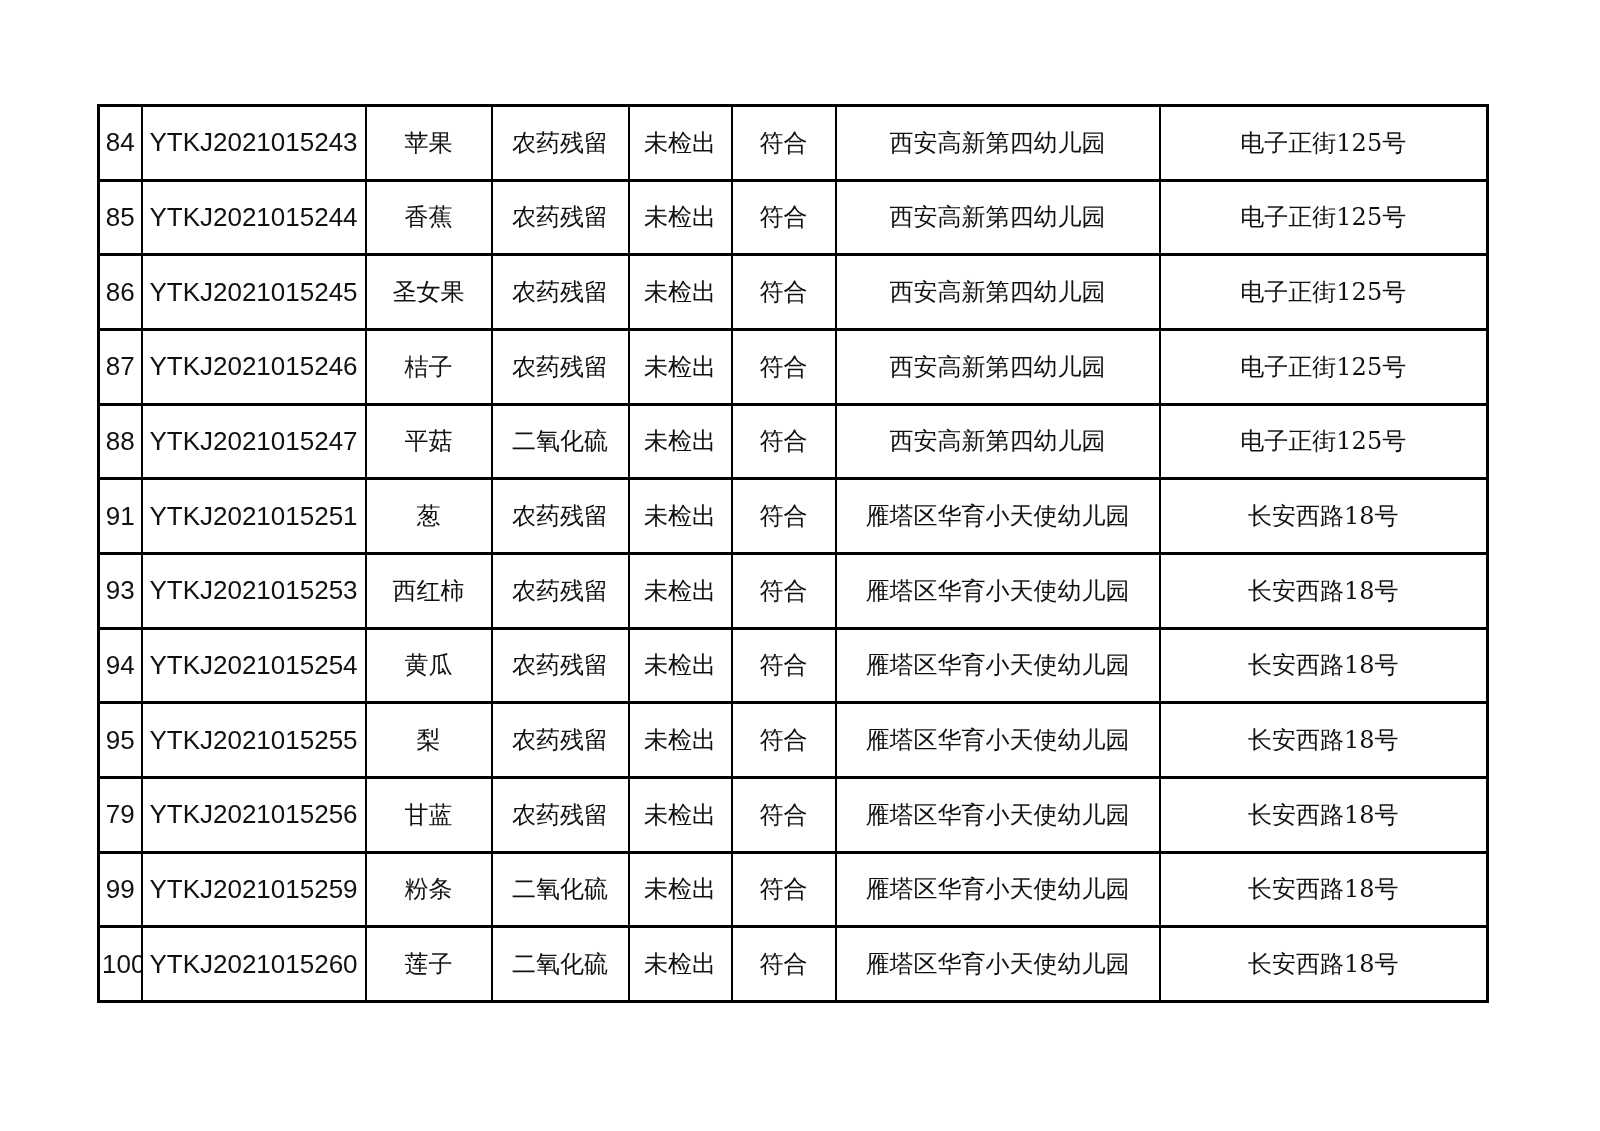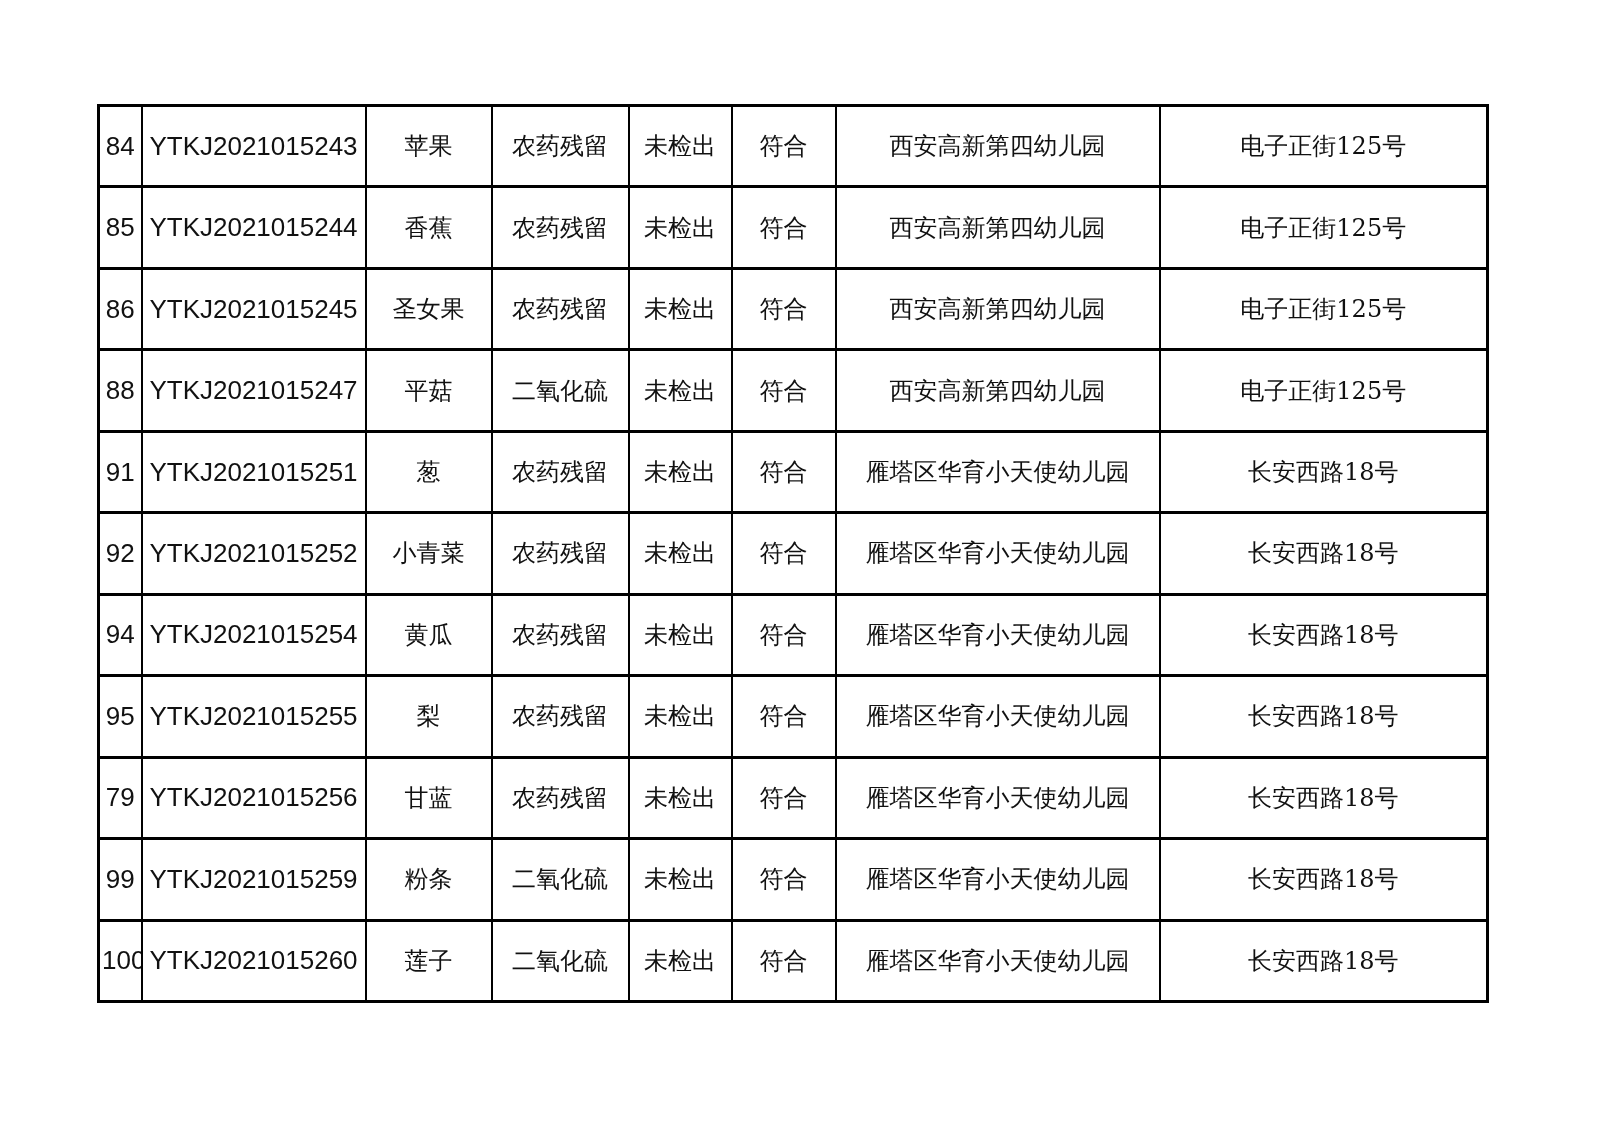--- a/index.html
+++ b/index.html
@@ -86,43 +86,53 @@
       <td class="num">86</td>
       <td class="num">YTKJ2021015245</td>
       <td class="zh">圣女果</td>
       <td class="zh">农药残留</td>
       <td class="zh">未检出</td>
       <td class="zh">符合</td>
       <td class="zh">西安高新第四幼儿园</td>
       <td class="zh">电子正街125号</td>
     </tr>
         <tr>
+      <td class="num">87</td>
+      <td class="num">YTKJ2021015246</td>
+      <td class="zh">桔子</td>
+      <td class="zh">农药残留</td>
+      <td class="zh">未检出</td>
+      <td class="zh">符合</td>
+      <td class="zh">西安高新第四幼儿园</td>
+      <td class="zh">电子正街125号</td>
+    </tr>
+        <tr>
       <td class="num">88</td>
       <td class="num">YTKJ2021015247</td>
       <td class="zh">平菇</td>
       <td class="zh">二氧化硫</td>
       <td class="zh">未检出</td>
       <td class="zh">符合</td>
       <td class="zh">西安高新第四幼儿园</td>
       <td class="zh">电子正街125号</td>
     </tr>
         <tr>
       <td class="num">91</td>
       <td class="num">YTKJ2021015251</td>
       <td class="zh">葱</td>
       <td class="zh">农药残留</td>
       <td class="zh">未检出</td>
       <td class="zh">符合</td>
       <td class="zh">雁塔区华育小天使幼儿园</td>
       <td class="zh">长安西路18号</td>
     </tr>
         <tr>
-      <td class="num">92</td>
-      <td class="num">YTKJ2021015252</td>
-      <td class="zh">小青菜</td>
+      <td class="num">93</td>
+      <td class="num">YTKJ2021015253</td>
+      <td class="zh">西红柿</td>
       <td class="zh">农药残留</td>
       <td class="zh">未检出</td>
       <td class="zh">符合</td>
       <td class="zh">雁塔区华育小天使幼儿园</td>
       <td class="zh">长安西路18号</td>
     </tr>
         <tr>
       <td class="num">94</td>
       <td class="num">YTKJ2021015254</td>
       <td class="zh">黄瓜</td>

